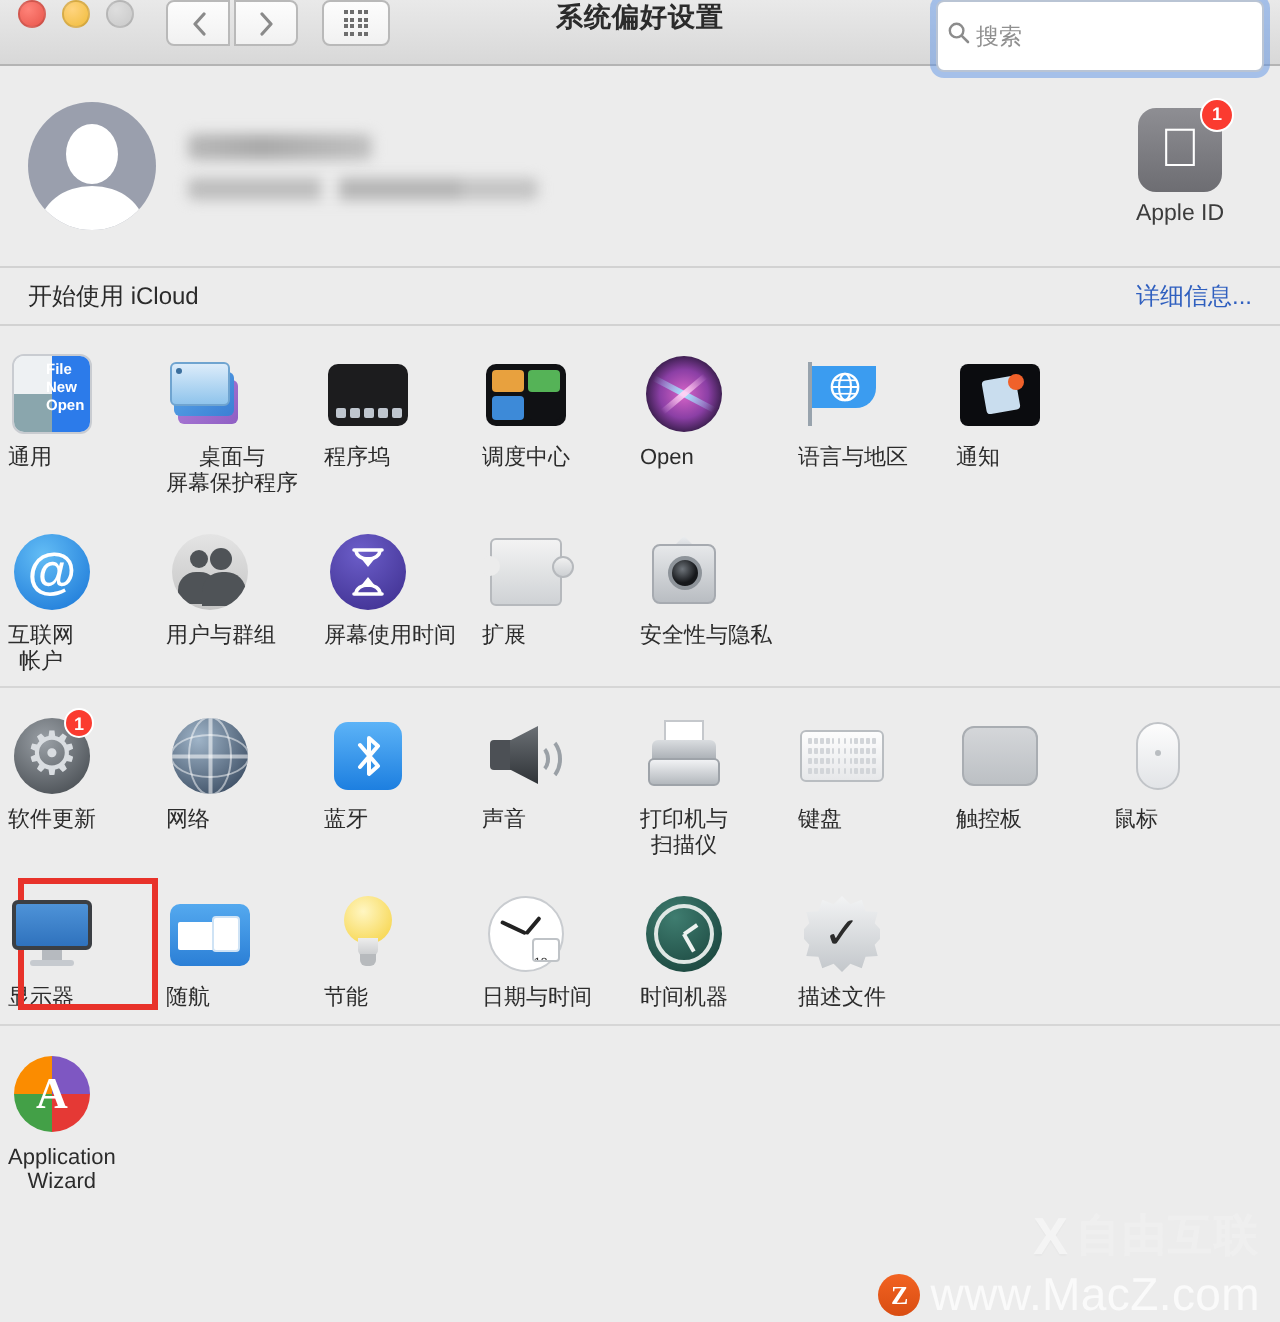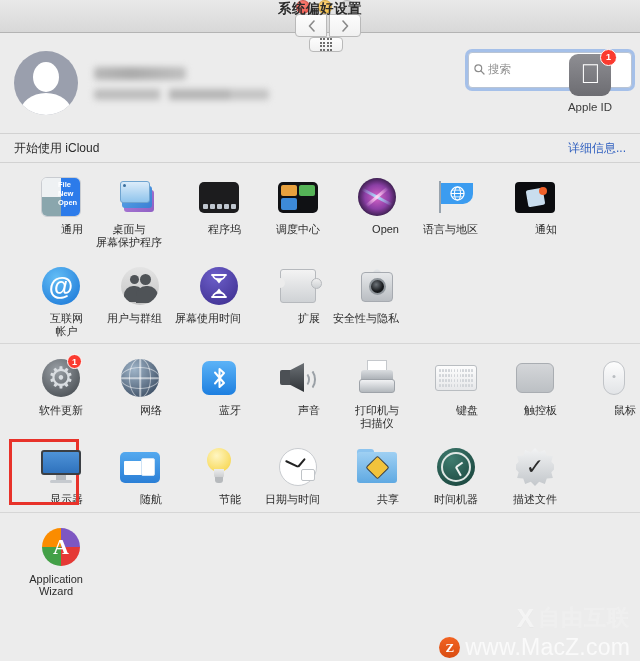--- a/index.html
+++ b/index.html
@@ -9,21 +9,21 @@
     background:#ececec;color:#1d1d1f;
     -webkit-font-smoothing:antialiased;
   }
   .window{width:640px;height:661px;position:relative;display:flex;flex-direction:column;background:#ececec;}
 
   
   .titlebar{
     height:32px;min-height:32px;
     background:linear-gradient(#e9e9e9,#d8d8d8);
     border-bottom:1px solid #b4b4b4;
-    display:flex;align-items:center;position:relative;flex-direction:column;
+    display:flex;align-items:flex-start;position:relative;
   }
   .traffic{display:flex;gap:8px;margin-left:9px;}
   .light{width:12px;height:12px;border-radius:50%;border:1px solid rgba(0,0,0,.12);}
   .l-red{background:radial-gradient(circle at 35% 30%,#ff8379,#e8564c);}
   .l-yellow{background:radial-gradient(circle at 35% 30%,#ffd47f,#f0bc3c);}
   .l-gray{background:radial-gradient(circle at 35% 30%,#dedede,#c9c9c9);}
 
   .navbtns{display:flex;margin-left:16px;gap:2px;}
   .nbtn{
     width:30px;height:21px;background:linear-gradient(#fdfdfd,#f1f1f1);
@@ -98,21 +98,21 @@
   .icloud-link{margin-left:auto;font-size:12px;color:#2f5fbf;}
 
   
   .content{flex:1;display:flex;flex-direction:column;background:#ececec;}
   .prefrow{
     display:grid;grid-template-columns:repeat(8,1fr);
     padding:8px 4px 4px 4px;box-sizing:border-box;
   }
   .sect-div{height:1px;background:#d6d6d6;margin:2px 0 0 0;}
   .cell{
-    display:flex;flex-direction:column;align-items:flex-end;
+    display:flex;flex-direction:column;align-items:flex-start;
     padding-top:4px;position:relative;
   }
   .cell .ic{width:44px;height:44px;position:relative;display:flex;align-items:center;justify-content:center;}
   .cell .cap{
     font-size:11px;line-height:12.5px;color:#2c2c2c;text-align:center;
     margin-top:4px;white-space:pre-line;
   }
   .cell .badge{width:15px;height:15px;top:-2px;right:1px;}
   .hl{
     position:absolute;left:50%;transform:translateX(-50%);
@@ -668,30 +668,20 @@
         <div class="ic">
           <div class="ic-clock">
             <span class="hh"></span>
               <span class="mm"></span>
             <span class="cal"><span class="hd"></span><span class="dy">18</span></span>
           </div>
         </div>
         <span class="cap">日期与时间</span>
       </div>
 
-      <div class="cell">
-        <div class="ic">
-          <div class="ic-share">
-              <span class="tab"></span>
-              <span class="fold"></span>
-              <span class="sign"></span>
-            </div>
-        </div>
-        <span class="cap">共享</span>
-      </div>
 
       <div class="cell">
         <div class="ic">
           <div class="ic-tm">
               <span class="inner"></span>
             </div>
         </div>
         <span class="cap">时间机器</span>
       </div>
 

